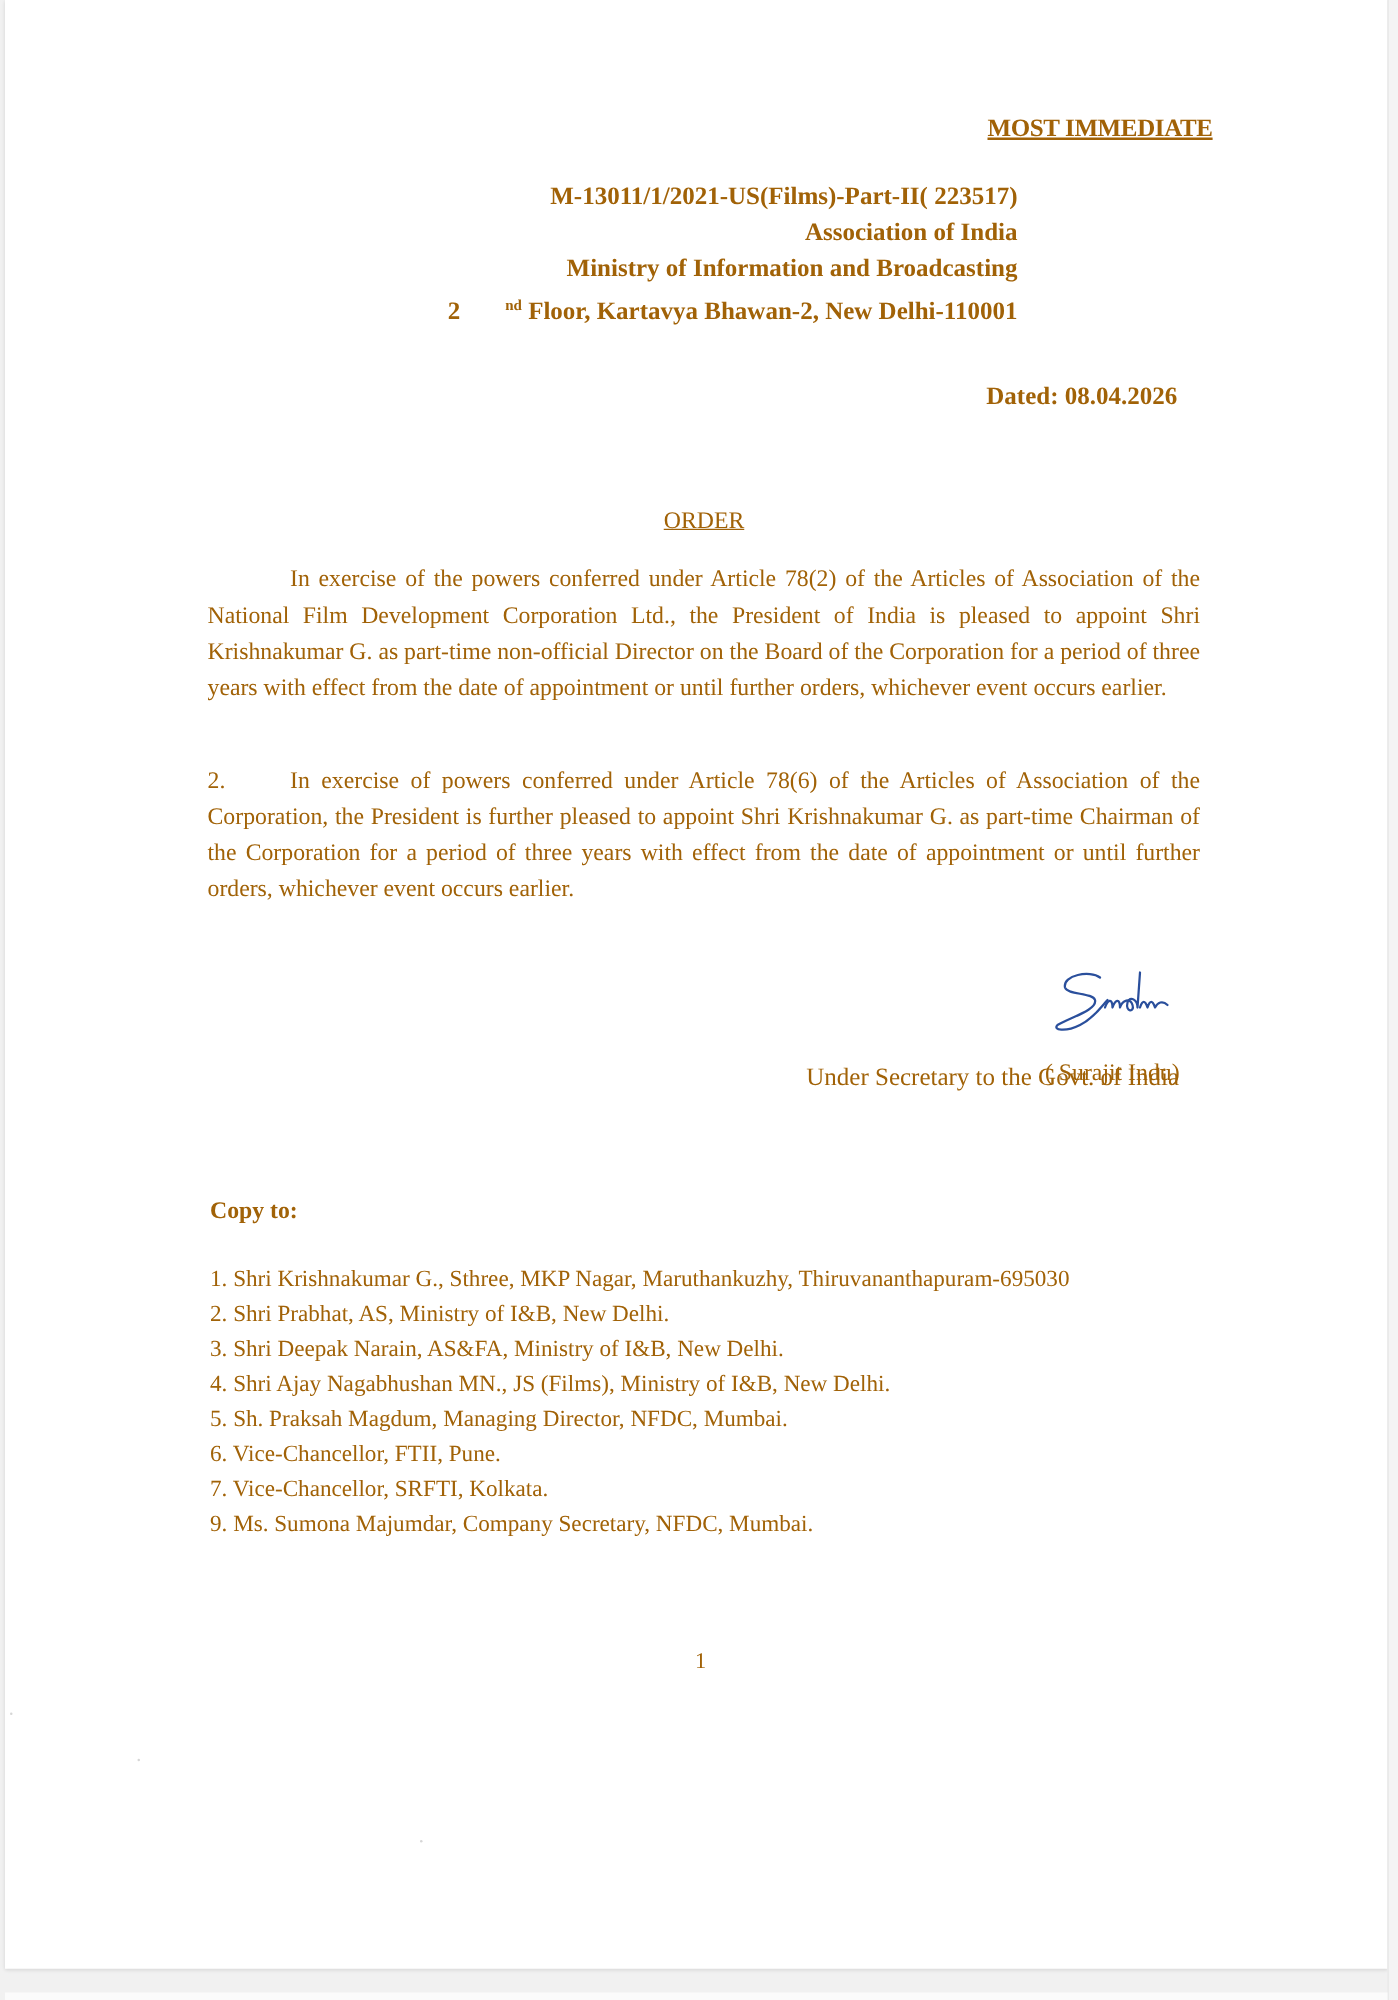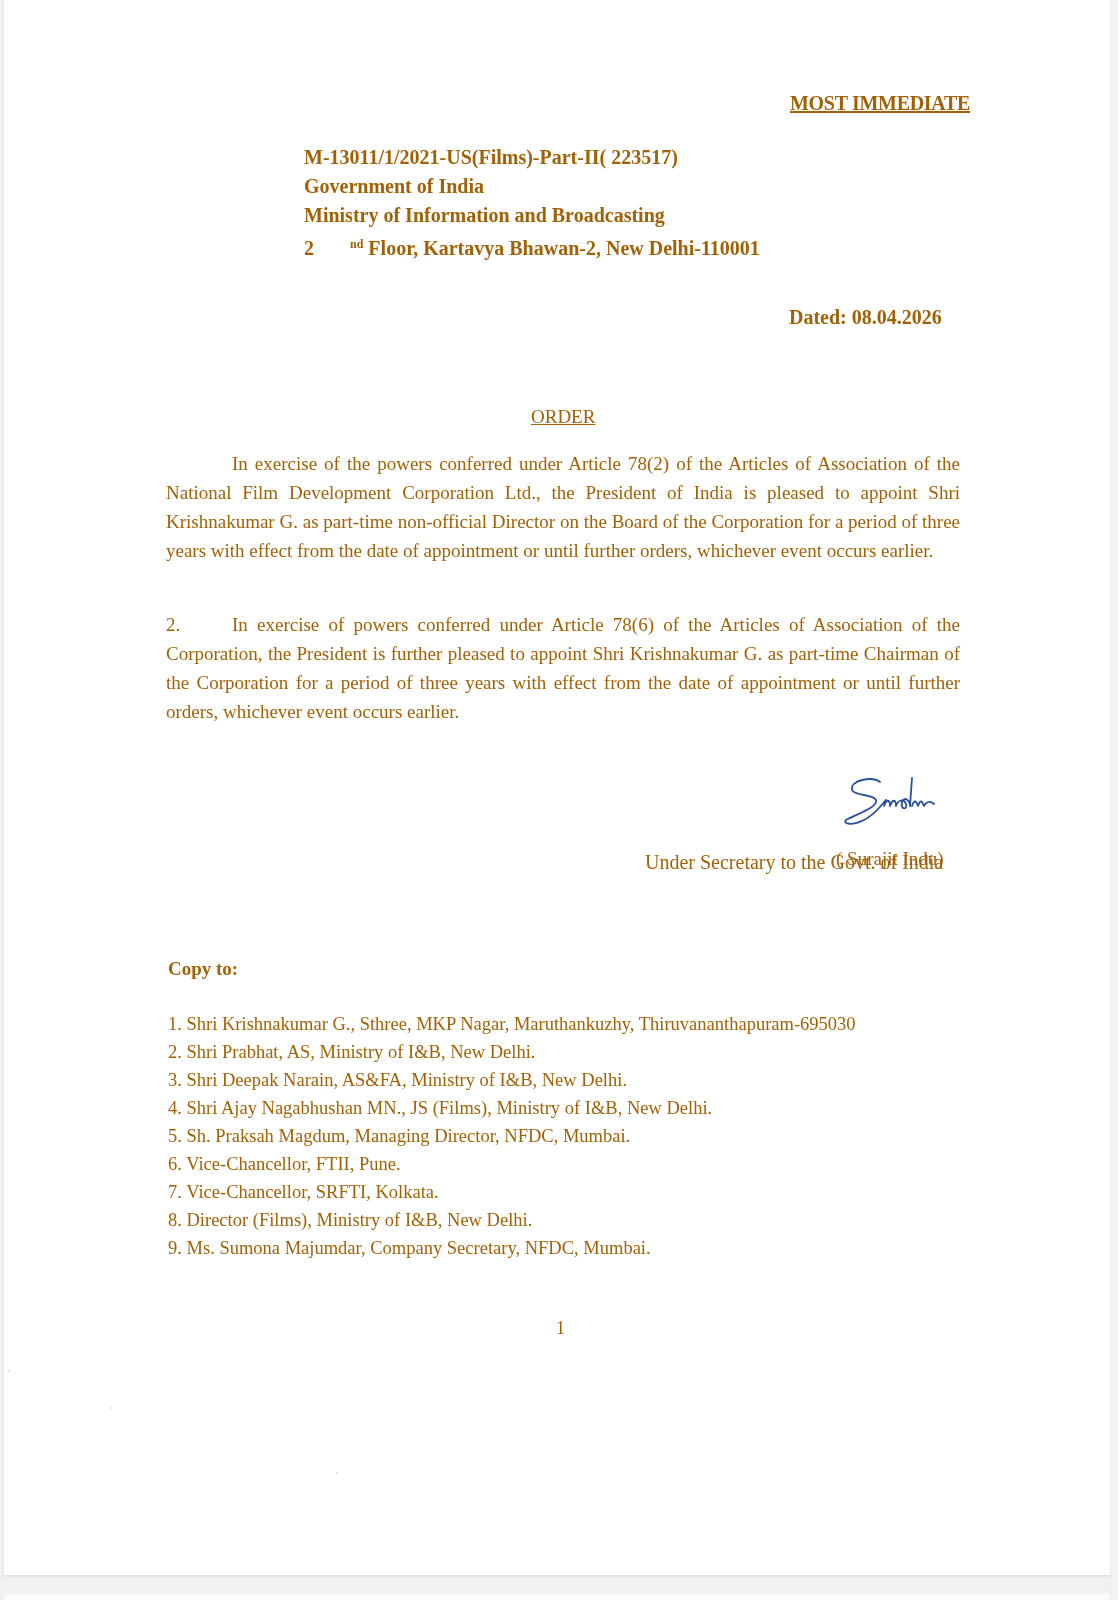--- a/index.html
+++ b/index.html
@@ -44,21 +44,21 @@
       left: 786px; top: 92px;
       font-weight: bold;
       font-size: 20px;
       text-decoration: underline;
       letter-spacing: -0.3px;
     }
     .header-block {
       position: absolute;
       left: 300px; top: 143px;
       width: 510px;
-      text-align: left;
+      text-align: right;
       font-weight: bold;
       font-size: 20px;
       line-height: 29px;
     }
     .header-block div { white-space: nowrap; }
     .header-block sup { font-size: 12px; vertical-align: 7px; margin-left: 36px; }
     .dated {
       left: 785px; top: 306px;
       font-weight: bold;
       font-size: 20px;
@@ -120,21 +120,21 @@
   </style>
 </head>
 <body>
 
 <div class="page">
 
   <div class="abs priority">MOST IMMEDIATE</div>
 
   <div class="header-block">
     <div>M-13011/1/2021-US(Films)-Part-II( 223517)</div>
-    <div>Government of India</div>
+    <div>Association of India</div>
     <div>Ministry of Information and Broadcasting</div>
     <div><span>2</span><sup>nd</sup><span> Floor, Kartavya Bhawan-2, New Delhi-110001</span></div>
   </div>
 
   <div class="abs dated">Dated: 08.04.2026</div>
 
   <div class="abs order-title">ORDER</div>
 
   <div class="para para1"><span class="indent"></span><span>In exercise of the powers conferred under Article 78(2) of the Articles of Association of the National Film Development Corporation Ltd., the President of India is pleased to appoint Shri Krishnakumar G. as part-time non-official Director on the Board of the Corporation for a period of three years with effect from the date of appointment or until further orders, whichever event occurs earlier.</span></div>
 
@@ -151,21 +151,20 @@
   <div class="abs copy-to">Copy to:</div>
 
   <ul class="copy-list">
     <li>1. Shri Krishnakumar G., Sthree, MKP Nagar, Maruthankuzhy, Thiruvananthapuram-695030</li>
     <li>2. Shri Prabhat, AS, Ministry of I&amp;B, New Delhi.</li>
     <li>3. Shri Deepak Narain, AS&amp;FA, Ministry of I&amp;B, New Delhi.</li>
     <li>4. Shri Ajay Nagabhushan MN., JS (Films), Ministry of I&amp;B, New Delhi.</li>
     <li>5. Sh. Praksah Magdum, Managing Director, NFDC, Mumbai.</li>
     <li>6. Vice-Chancellor, FTII, Pune.</li>
     <li>7. Vice-Chancellor, SRFTI, Kolkata.</li>
-    <li>8. Director (Films), Ministry of I&amp;B, New Delhi.</li>
     <li>9. Ms. Sumona Majumdar, Company Secretary, NFDC, Mumbai.</li>
   </ul>
 
   <div class="abs page-num">1</div>
 
   <span class="speck" style="left:4px;top:1370px;"></span>
   <span class="speck" style="left:106px;top:1407px;"></span>
   <span class="speck" style="left:332px;top:1472px;"></span>
 </div>
 

